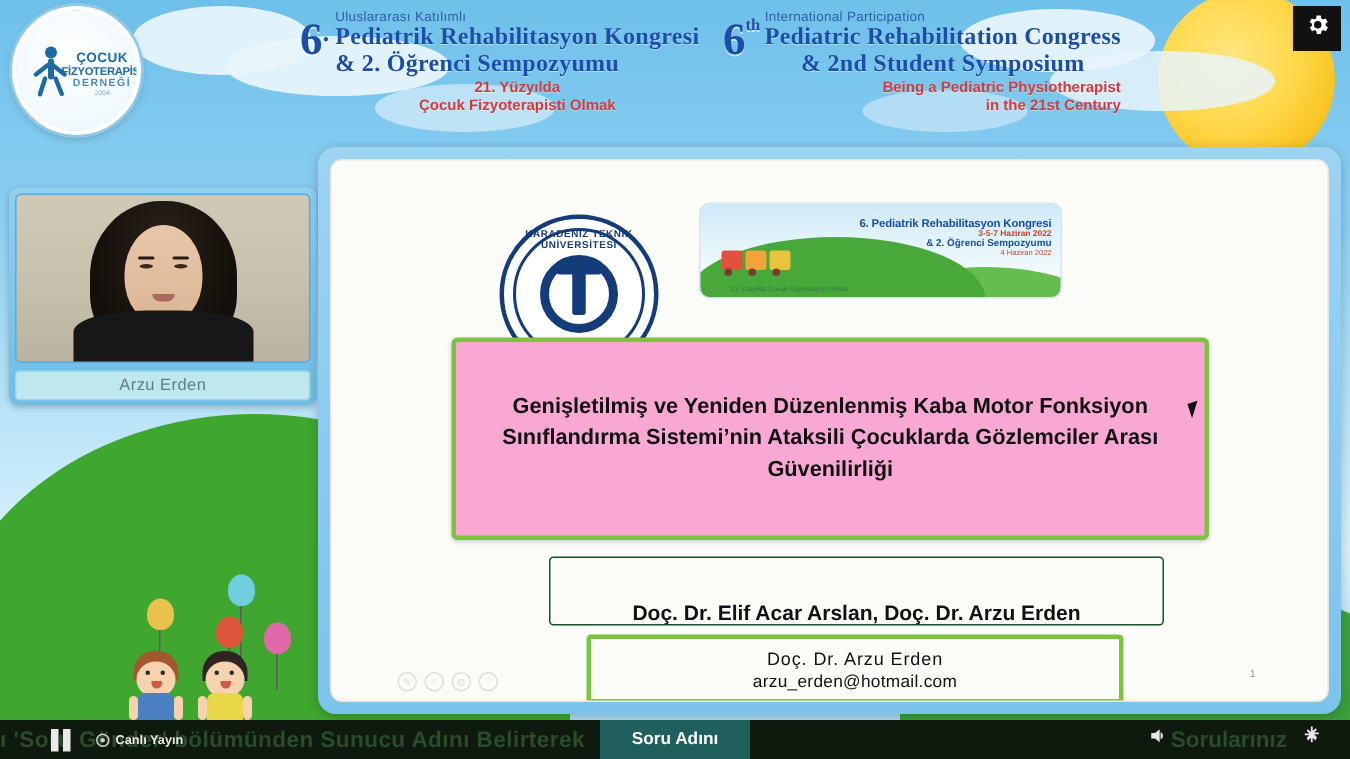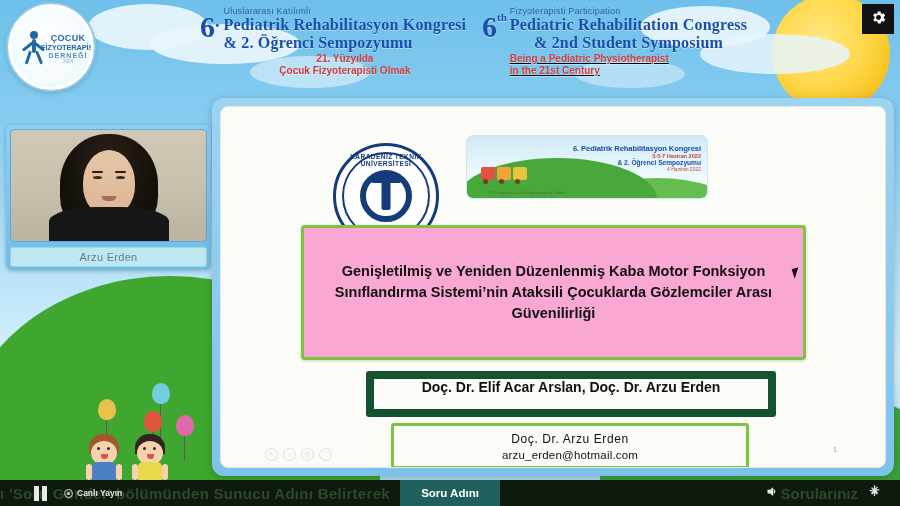--- a/index.html
+++ b/index.html
@@ -203,22 +203,22 @@
     background:#f9a8d4; border:3px solid #7ec242; border-radius:4px;
     display:flex; align-items:center; justify-content:center; padding:0 22px;
     box-shadow:0 1px 3px rgba(0,0,0,.18);
   }
   .title-box p{
     text-align:center; color:#111; font-weight:bold; font-size:14.5px; line-height:1.45;
   }
   
   .authors-box{
     position:absolute; left:145px; top:264px; width:410px; height:46px;
-    background:#fbfbf7; border:8px solid #14532d; border-radius:3px;
-    display:flex; align-items:flex-start; justify-content:center;
+    background:#fbfbf7; border:1px solid #14532d; border-radius:3px;
+    display:flex; align-items:flex-end; justify-content:center;
   }
   .authors-box p{ font-weight:bold; font-size:14px; color:#111; }
   
   .contact-box{
     position:absolute; left:170px; top:316px; width:358px; height:46px;
     background:#fbfbf7; border:3px solid #7ec242; border-radius:3px;
     display:flex; flex-direction:column; align-items:center; justify-content:center; gap:3px;
   }
   .contact-box .c-name{ font-size:12px; color:#111; letter-spacing:.6px; }
   .contact-box .c-mail{ font-size:11.5px; color:#111; letter-spacing:.2px; }
@@ -394,24 +394,24 @@
       </div>
     </div>
   </div>
 
   <div class="hdr" id="hdr-en">
     <div style="display:flex; align-items:flex-start;">
       <div style="padding-top:6px;">
         <span class="big-num">6</span><span class="big-num sup">th</span>
       </div>
       <div style="margin-left:3px;">
-        <div class="small-line">Fizyoterapisti Participation</div>
+        <div class="small-line">International Participation</div>
         <div class="line1">Pediatric Rehabilitation Congress</div>
         <div class="line2" style="text-align:center;">&amp; 2nd Student Symposium</div>
-        <div style="text-align:left; margin-top:1px;text-decoration:underline;">
+        <div style="text-align:right; margin-top:1px;">
           <div class="red1">Being a Pediatric Physiotherapist</div>
           <div class="red2">in the 21st Century</div>
         </div>
       </div>
     </div>
   </div>
 
   <div class="gear-btn">
     <span>
       <svg viewBox="0 0 24 24">

